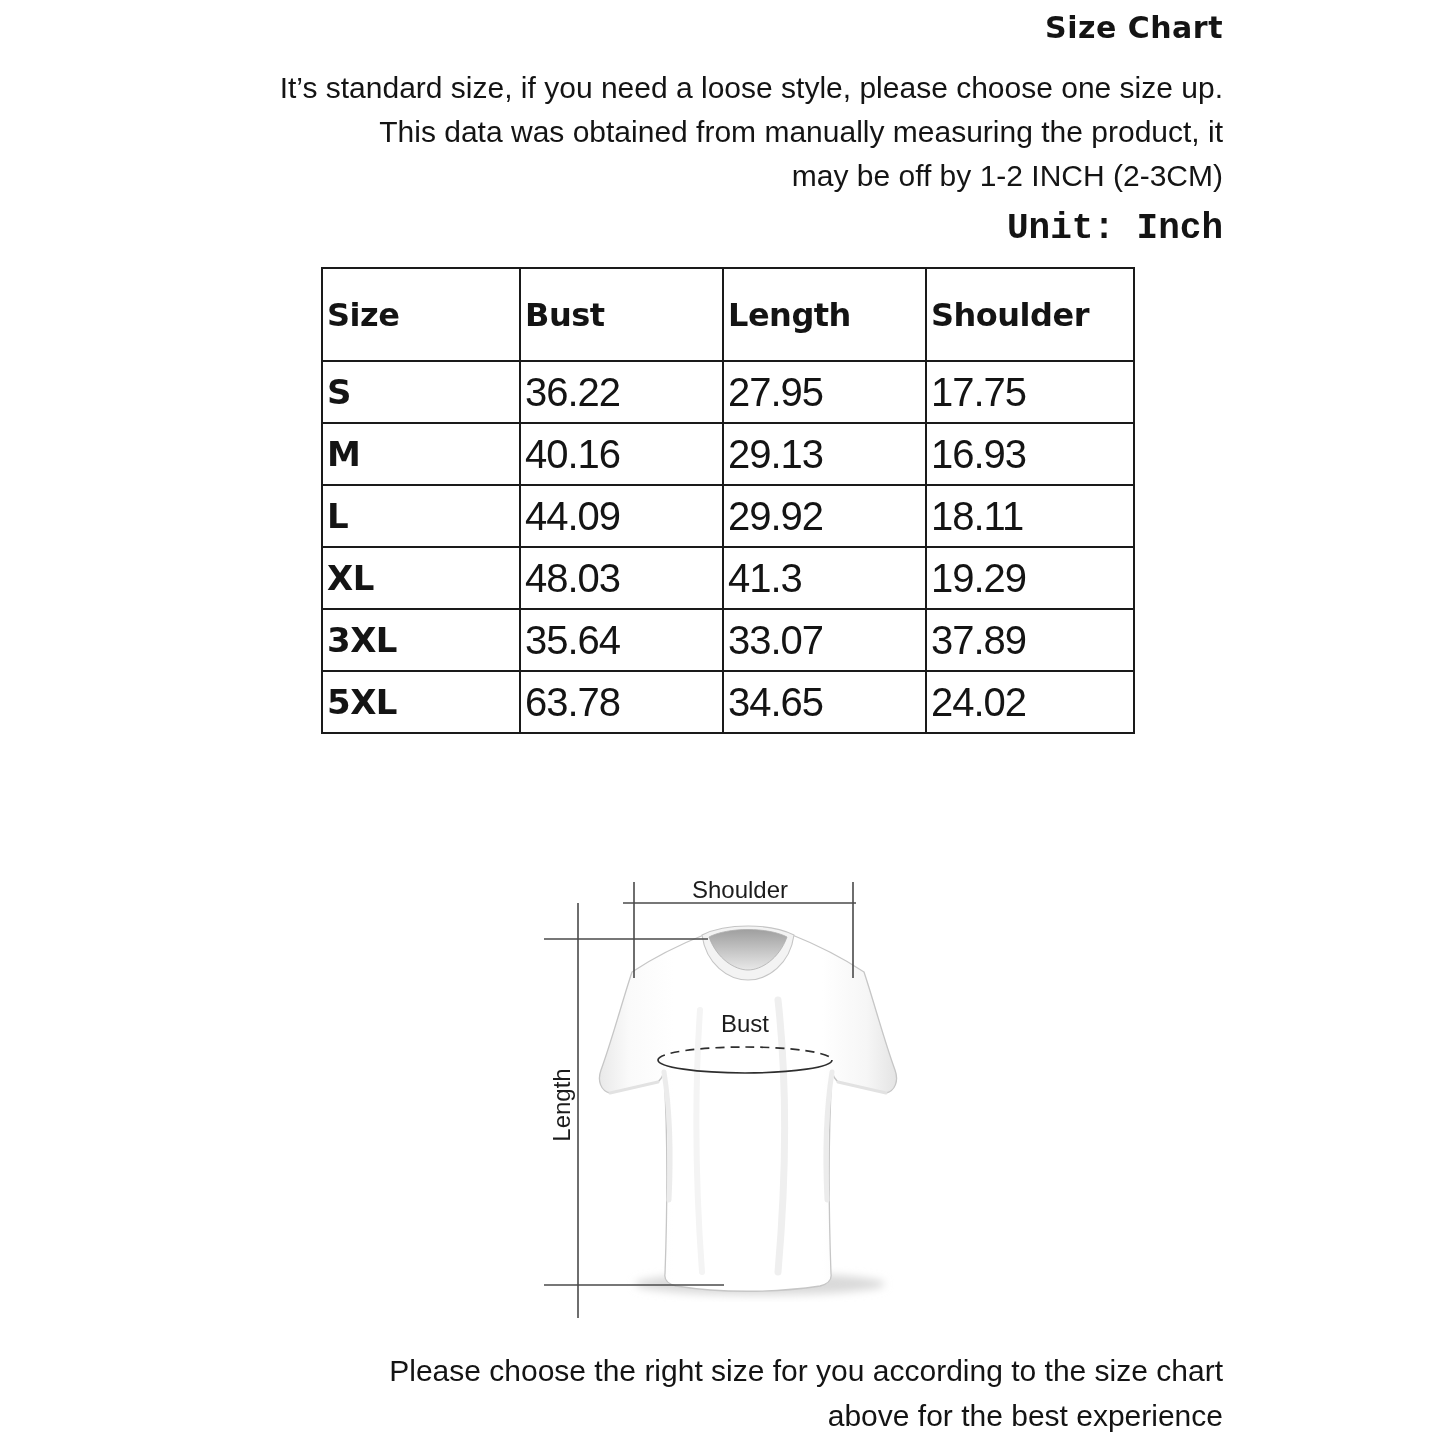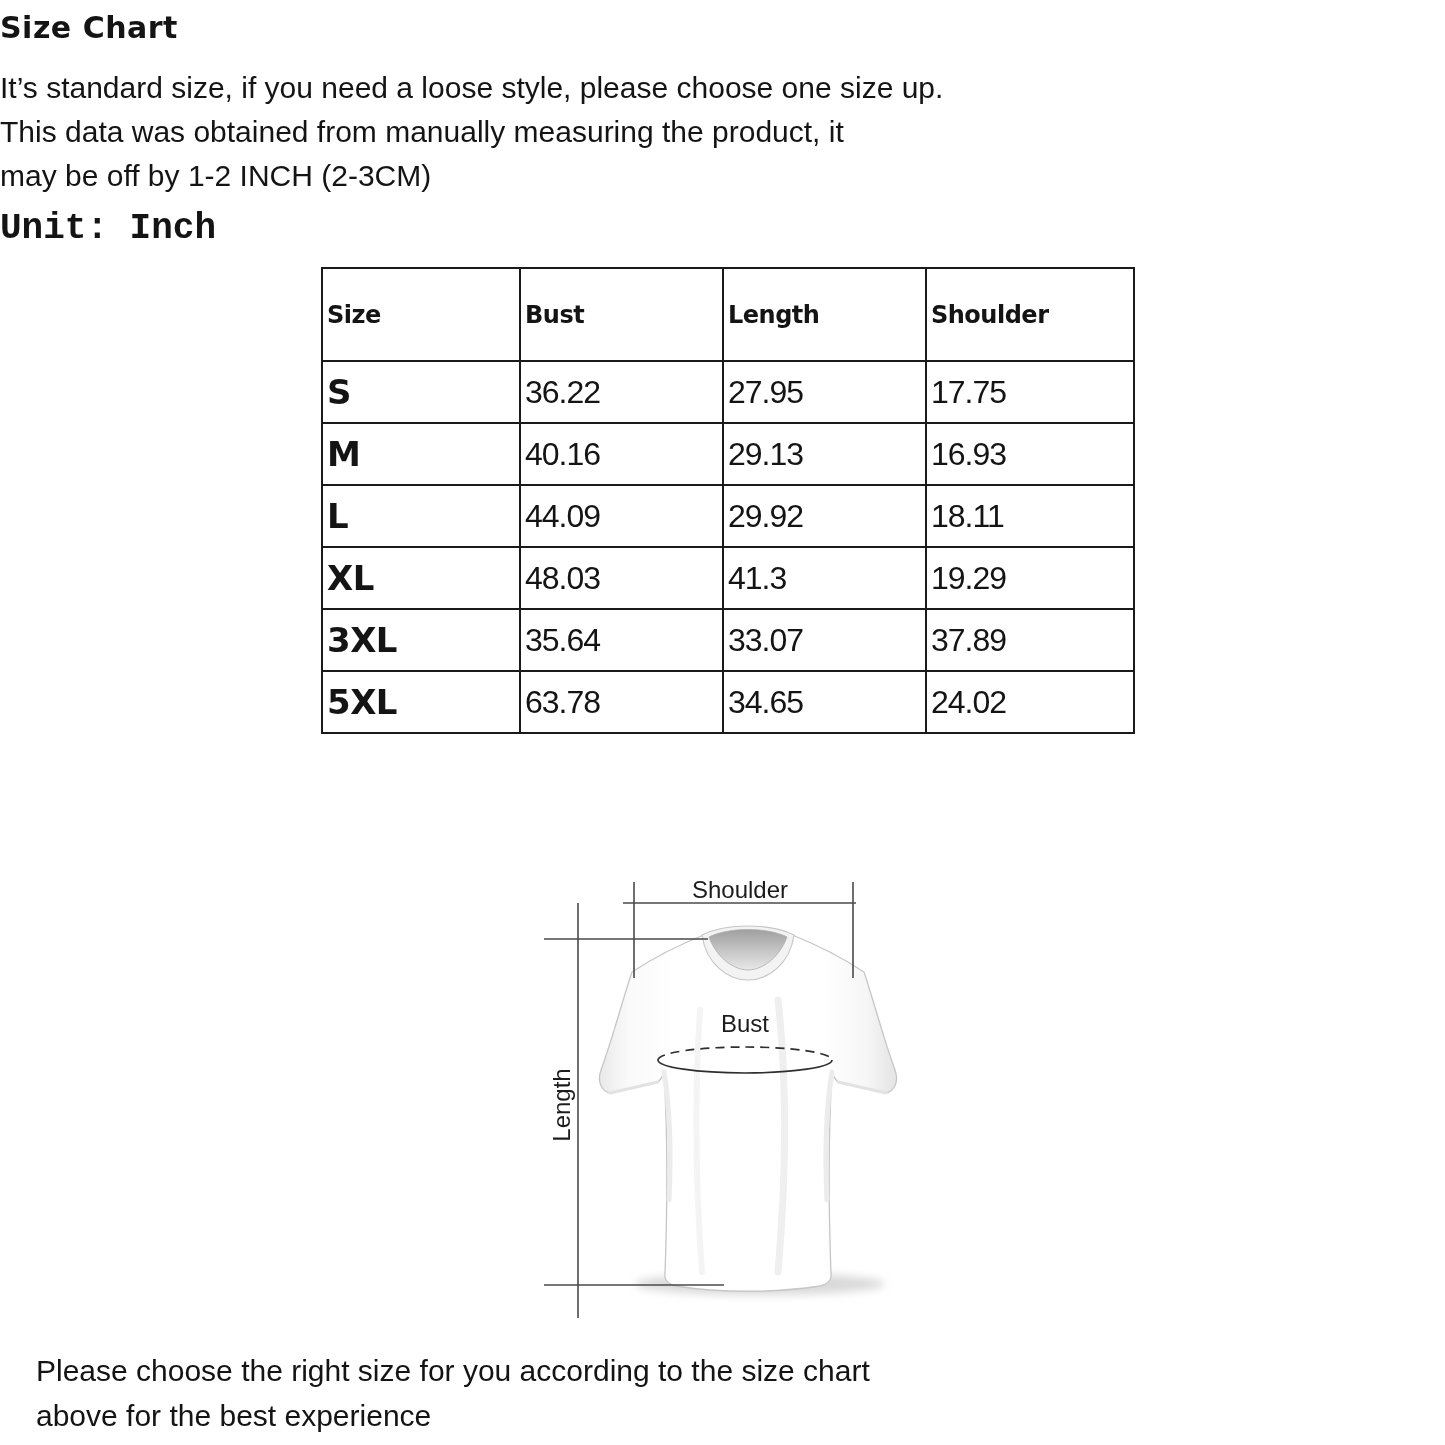--- a/index.html
+++ b/index.html
@@ -9,21 +9,21 @@
     height: 1445px;
     background: #ffffff;
     font-family: "Liberation Sans", sans-serif;
     color: #141414;
     overflow: hidden;
   }
   .centered-block {
     position: absolute;
     left: 0;
     width: 1223px;
-    text-align: left;
+    text-align: right;
   }
   .page-title {
     top: 10px;
     font-family: "DejaVu Sans", "Liberation Sans", sans-serif;
     font-size: 30px;
     font-weight: 700;
     letter-spacing: 0.5px;
   }
   .description {
     top: 66px;
@@ -47,27 +47,27 @@
   .size-table th, .size-table td {
     border: 2px solid #1a1a1a;
     text-align: left;
     vertical-align: middle;
     padding: 0 0 0 4px;
     overflow: hidden;
   }
   .size-table th {
     height: 91px;
     font-family: "DejaVu Sans", "Liberation Sans", sans-serif;
-    font-size: 24px;
+    font-size: 32px;
     font-weight: 700;
     letter-spacing: -0.5px;
   }
   .size-table td {
     height: 60px;
-    font-size: 32px;
+    font-size: 40px;
     font-weight: 400;
     letter-spacing: -1px;
   }
   .size-table td.size-cell {
     font-family: "DejaVu Sans", "Liberation Sans", sans-serif;
     font-size: 34px;
     font-weight: 700;
     letter-spacing: -0.5px;
   }
   .diagram {

